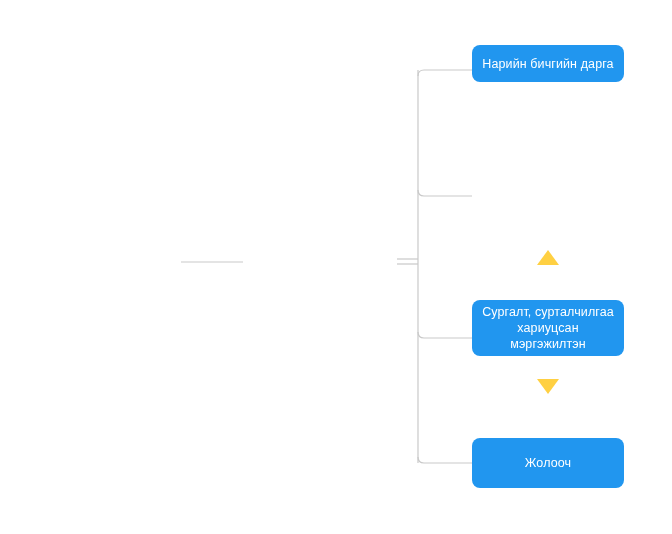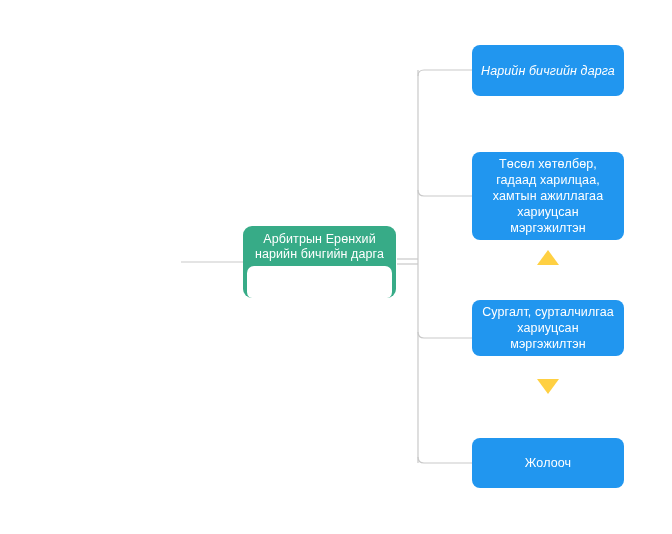--- a/index.html
+++ b/index.html
@@ -88,21 +88,21 @@
     display: flex;
     align-items: center;
     justify-content: center;
     text-align: center;
     font-size: 12.5px;
     line-height: 16px;
     box-sizing: border-box;
     padding: 4px 8px;
     letter-spacing: 0.1px;
   }
-  #leaf-secretary   { top: 45px;  height: 51px; font-style: italic; }
+  #leaf-secretary   { top: 45px;  height: 37px; }
   #leaf-projects    { top: 152px; height: 88px; }
   #leaf-training    { top: 300px; height: 56px; }
   #leaf-driver      { top: 438px; height: 50px; }
 
   
   .triangle-handle {
     position: absolute;
     width: 0;
     height: 0;
     border-left: 11px solid transparent;
@@ -138,32 +138,25 @@
 
       <path d="M418 190 Q 418 196 424 196 H 472"></path>
 
       <path d="M418 332 Q 418 338 424 338 H 472"></path>
 
       <path d="M418 457 Q 418 463 424 463 H 472"></path>
     </g>
   </svg>
 
 
-  <div class="framed-node" id="node-secretary-general">
-    <div class="node-header">Арбитрын Ерөнхий нарийн бичгийн дарга</div>
-    <div class="node-body"></div>
-  </div>
 
   <div class="leaf-node" id="leaf-secretary">
     <span>Нарийн бичгийн дарга</span>
   </div>
 
-  <div class="leaf-node" id="leaf-projects">
-    <span>Төсөл хөтөлбөр, гадаад харилцаа, хамтын ажиллагаа хариуцсан мэргэжилтэн</span>
-  </div>
 
   <div class="leaf-node" id="leaf-training">
     <span>Сургалт, сурталчилгаа хариуцсан мэргэжилтэн</span>
   </div>
 
   <div class="leaf-node" id="leaf-driver">
     <span>Жолооч</span>
   </div>
 
   <div class="triangle-handle" id="handle-move-up"></div>

